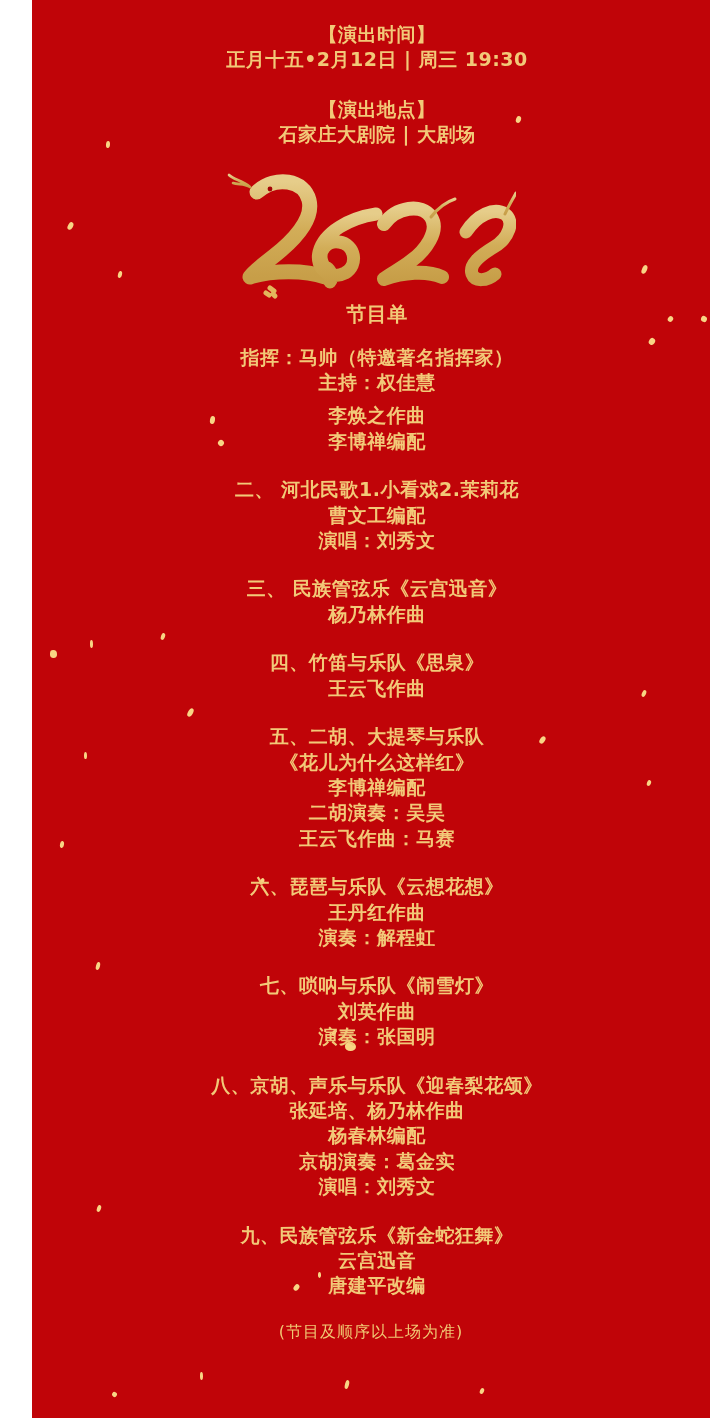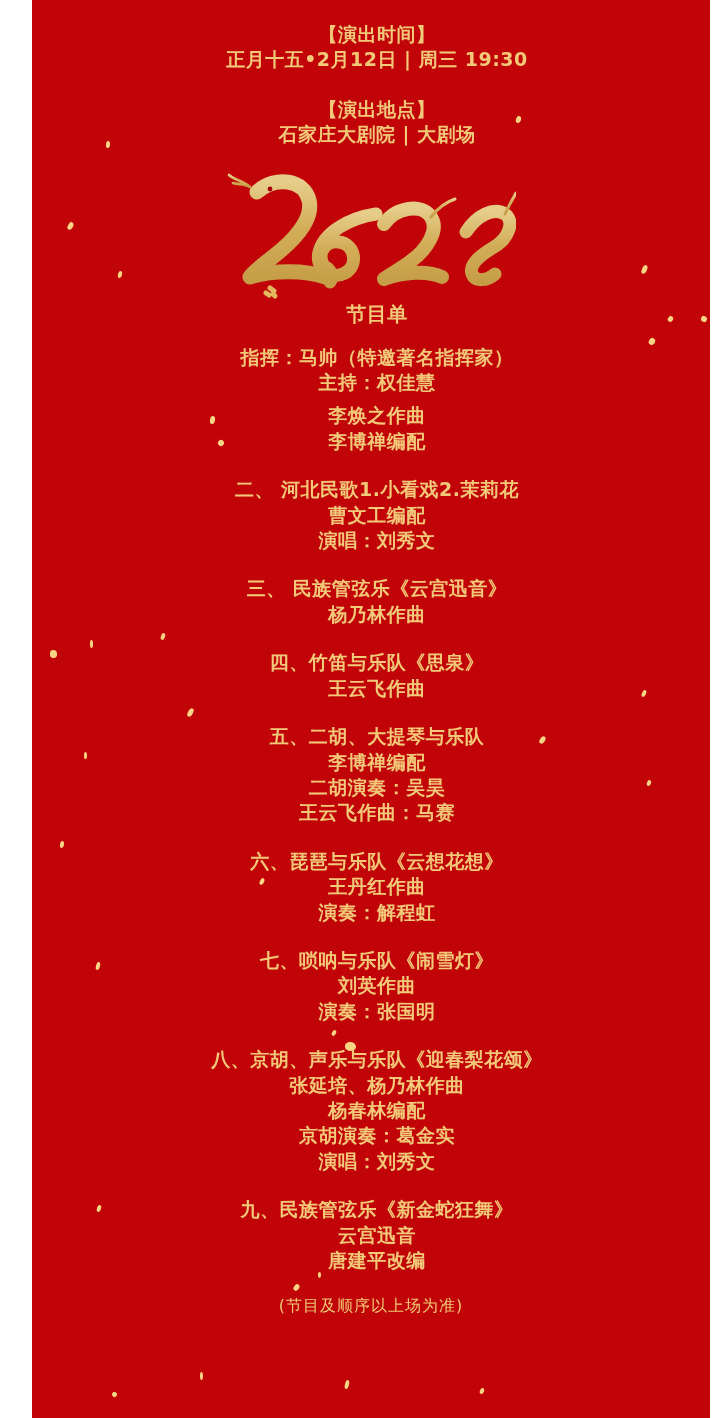--- a/index.html
+++ b/index.html
@@ -131,20 +131,21 @@
         <div class="program-group">
           <div class="line">三、 民族管弦乐《云宫迅音》</div>
           <div class="line">杨乃林作曲</div>
         </div>
         <div class="program-group">
           <div class="line">四、竹笛与乐队《思泉》</div>
           <div class="line">王云飞作曲</div>
         </div>
         <div class="program-group">
           <div class="line">五、二胡、大提琴与乐队</div>
+          <div class="line">《花儿为什么这样红》</div>
           <div class="line">李博禅编配</div>
           <div class="line">二胡演奏：吴昊</div>
           <div class="line">王云飞作曲：马赛</div>
         </div>
         <div class="program-group">
           <div class="line">六、琵琶与乐队《云想花想》</div>
           <div class="line">王丹红作曲</div>
           <div class="line">演奏：解程虹</div>
         </div>
         <div class="program-group">

